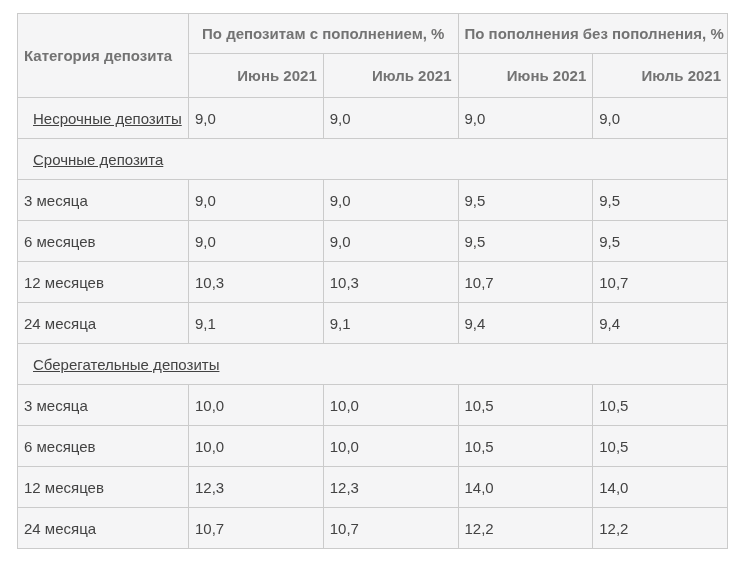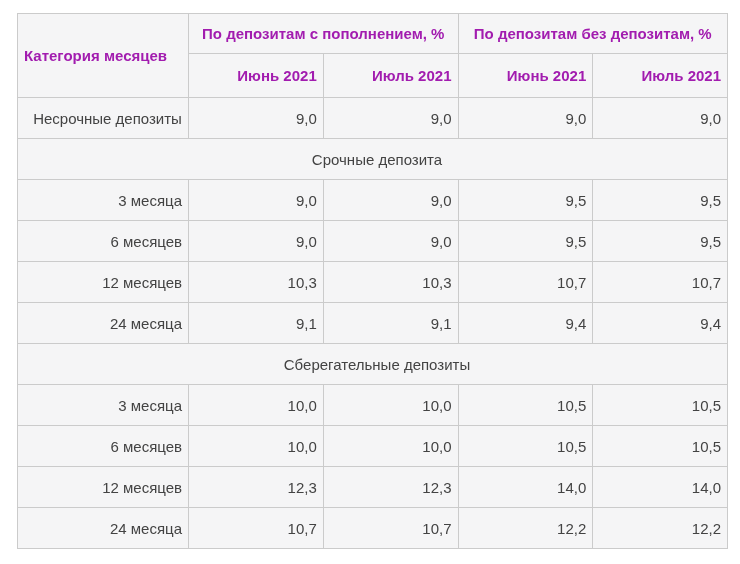--- a/index.html
+++ b/index.html
@@ -25,58 +25,59 @@
   table.rates th,
   table.rates td {
     border: 1px solid #cbcbcb;
     background: #f5f5f6;
     font-size: 15px;
     padding: 0 6px;
     overflow: hidden;
     white-space: nowrap;
   }
   thead th {
-    color: #a21caf;
+    color: #737373;
     font-weight: bold;
     text-align: center;
   }
   th.corner {
     text-align: left;
     padding-left: 15px;
   }
   tr.h1 th { height: 40px; }
   tr.h2 th { height: 44px; text-align: right; }
   tbody td {
     color: #434343;
     height: 41px;
-    text-align: right;
+    text-align: left;
   }
   tbody td.cat-left,
   tbody tr.section td {
-    text-align: center;
+    text-align: left;
     padding-left: 15px;
+    text-decoration: underline;
   }
 </style>
 </head>
 <body>
 
 <div class="page">
   <table class="rates">
     <colgroup>
       <col class="c-cat">
       <col class="c-val">
       <col class="c-val">
       <col class="c-val">
       <col class="c-val">
     </colgroup>
     <thead>
       <tr class="h1">
-        <th class="corner" rowspan="2">Категория месяцев</th>
+        <th class="corner" rowspan="2">Категория депозита</th>
         <th colspan="2">По депозитам с пополнением, %</th>
-        <th colspan="2">По депозитам без депозитам, %</th>
+        <th colspan="2">По пополнения без пополнения, %</th>
       </tr>
       <tr class="h2">
         <th>Июнь 2021</th>
         <th>Июль 2021</th>
         <th>Июнь 2021</th>
         <th>Июль 2021</th>
       </tr>
     </thead>
     <tbody>
       <tr>

